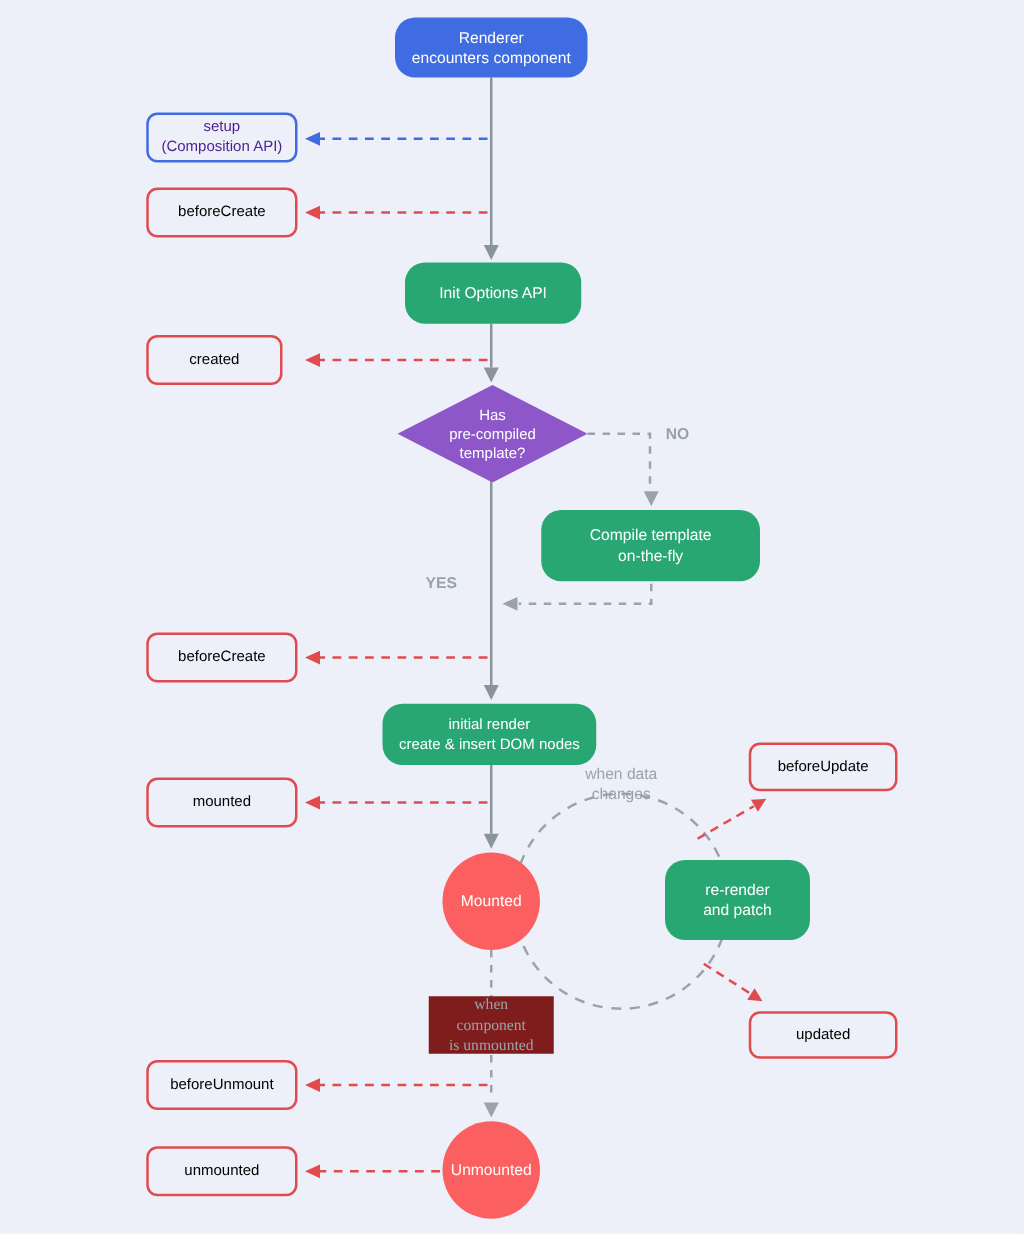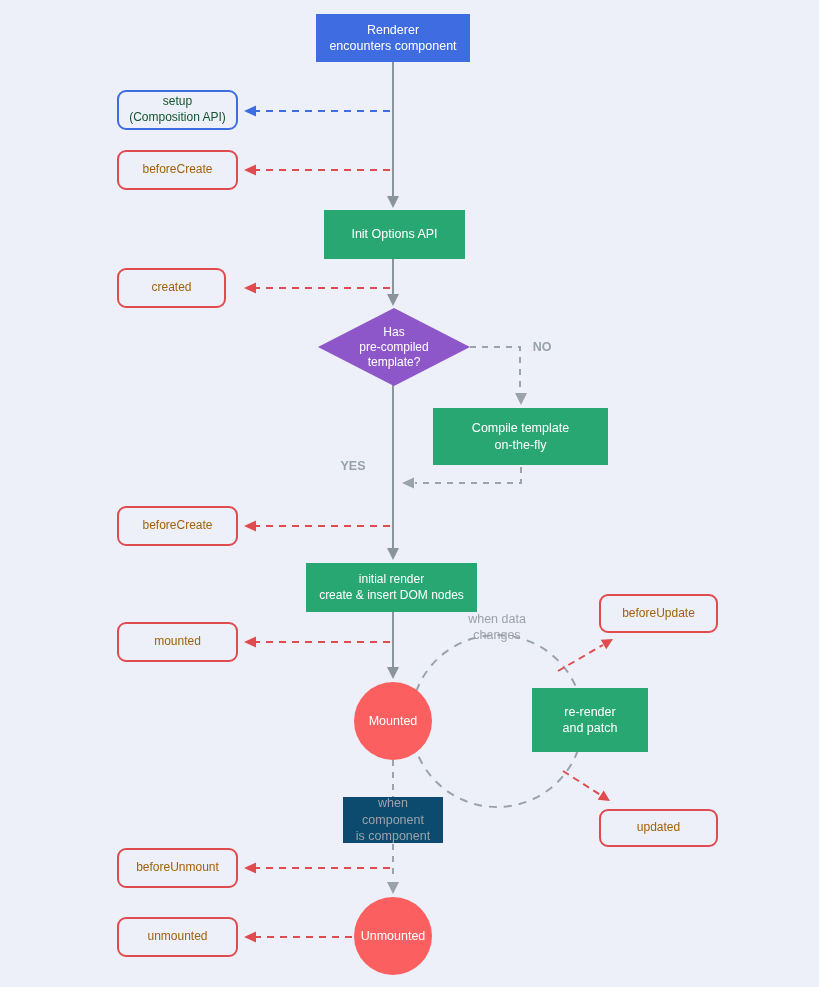--- a/index.html
+++ b/index.html
@@ -2,32 +2,32 @@
 <html><head>
 <meta charset="utf-8">
 <style>
   html,body{margin:0;padding:0;}
   body{font-family:"Liberation Sans","DejaVu Sans",sans-serif;}
   .stage{position:relative;width:819px;height:987px;background:#edf0f8;overflow:hidden;}
   .stage svg.wires{position:absolute;left:0;top:0;z-index:1;}
   .node,.hook,.lbl{position:absolute;z-index:2;box-sizing:border-box;
     display:flex;flex-direction:column;align-items:center;justify-content:center;
     text-align:center;line-height:1.32;}
-  .node{border-radius:0;color:#fff;font-size:12.5px;font-weight:500;}
+  .node{border-radius:16px;color:#fff;font-size:12.5px;font-weight:500;}
   .node.blue{background:#3f6ce0;}
   .node.green{background:#29a772;}
   .node.purple{background:#8e57c9;clip-path:polygon(50% 0,100% 50%,50% 100%,0 50%);
     border-radius:0;font-size:12px;line-height:1.25;}
   .node.circle{background:#fb5f5f;border-radius:50%;}
-  .hook{border:2px solid #e04b50;border-radius:9px;color:#a16207;font-size:12px;
+  .hook{border:2px solid #e04b50;border-radius:9px;color:#000000;font-size:12px;
     background:transparent;cursor:pointer;}
-  .hook.blue{border-color:#3f6ce0;color:#14532d;}
+  .hook.blue{border-color:#3f6ce0;color:#4c1d95;}
   .lbl{color:#9aa3ab;font-size:12.5px;}
   .lbl.strong{font-weight:700;color:#98a2ac;justify-content:center;}
-  .lbl.masked{background:#0c4a6e;padding:1px 3px;}
+  .lbl.masked{background:#7f1d1d;padding:1px 3px;font-family:Liberation Serif, serif;}
   .ln{display:block;}
 </style>
 </head>
 <body>
 
 <div class="stage">
 
   <svg class="wires" width="819" height="987" viewBox="0 0 819 987">
 
     <g stroke="#8b949c" stroke-width="2" fill="none">
@@ -166,21 +166,21 @@
     <span class="ln">and patch</span>
   </div>
 
   <div class="hook" style="left:599px;top:809px;width:119px;height:38px;">
     <span>updated</span>
   </div>
 
   <div class="lbl masked" style="left:343px;top:797px;width:100px;height:46px;">
     <span class="ln">when</span>
     <span class="ln">component</span>
-    <span class="ln">is component</span>
+    <span class="ln">is unmounted</span>
   </div>
 
   <div class="hook" style="left:117px;top:848px;width:121px;height:40px;">
     <span>beforeUnmount</span>
   </div>
 
   <div class="hook" style="left:117px;top:917px;width:121px;height:40px;">
     <span>unmounted</span>
   </div>
 

